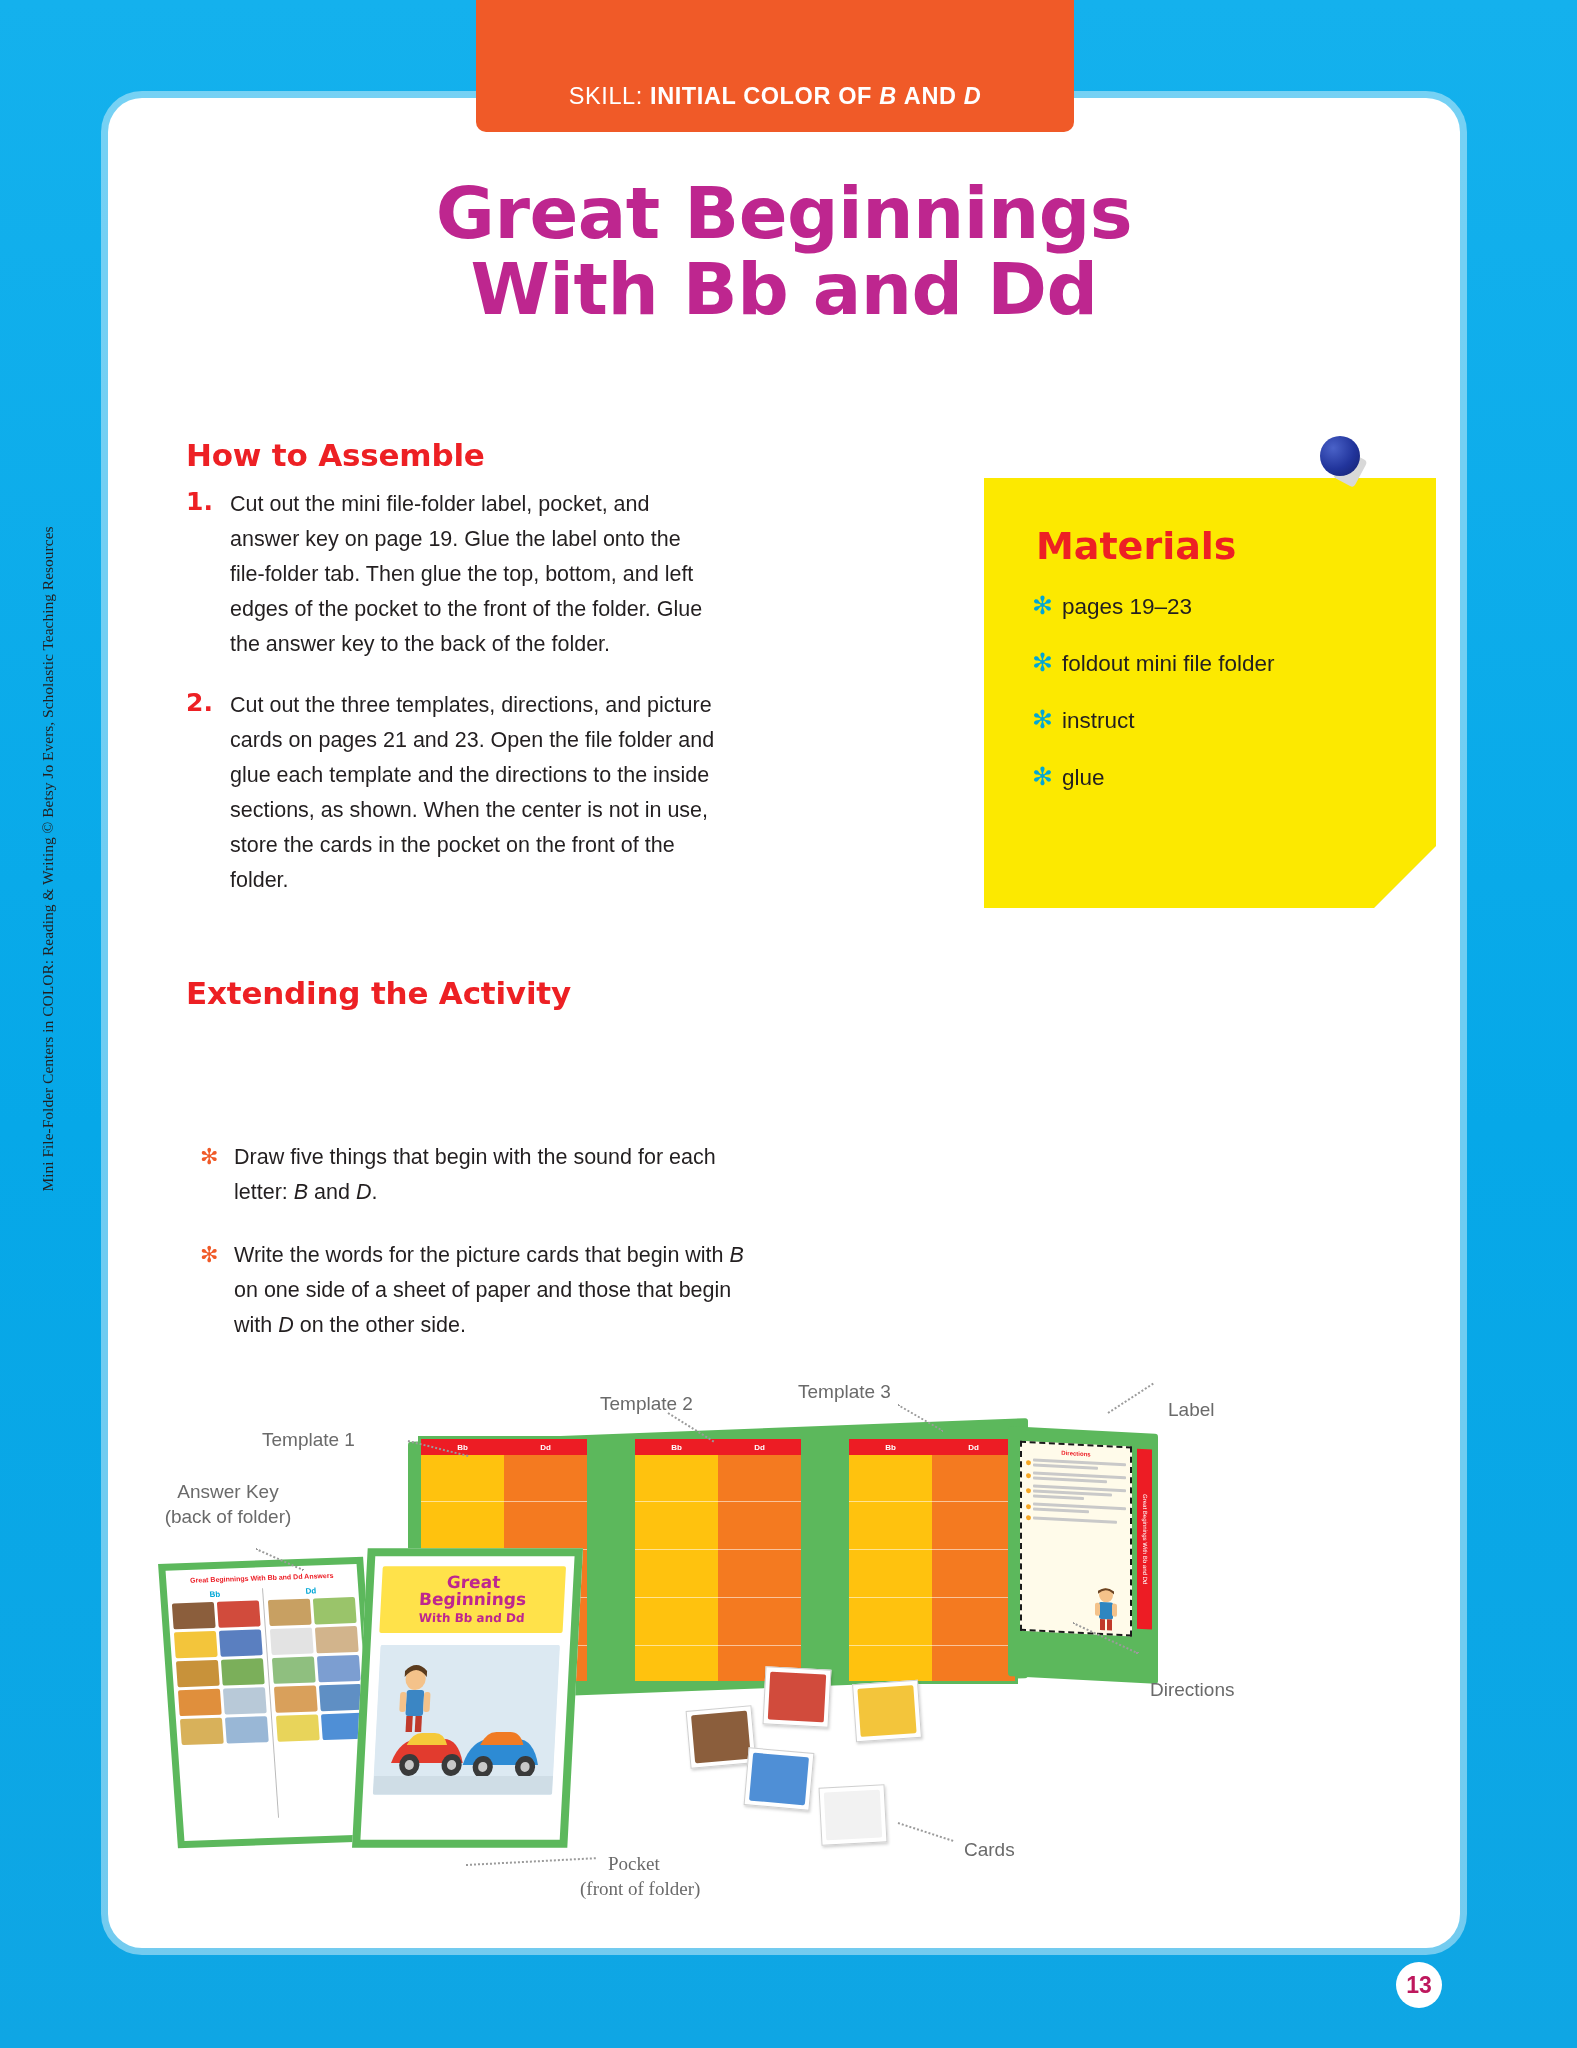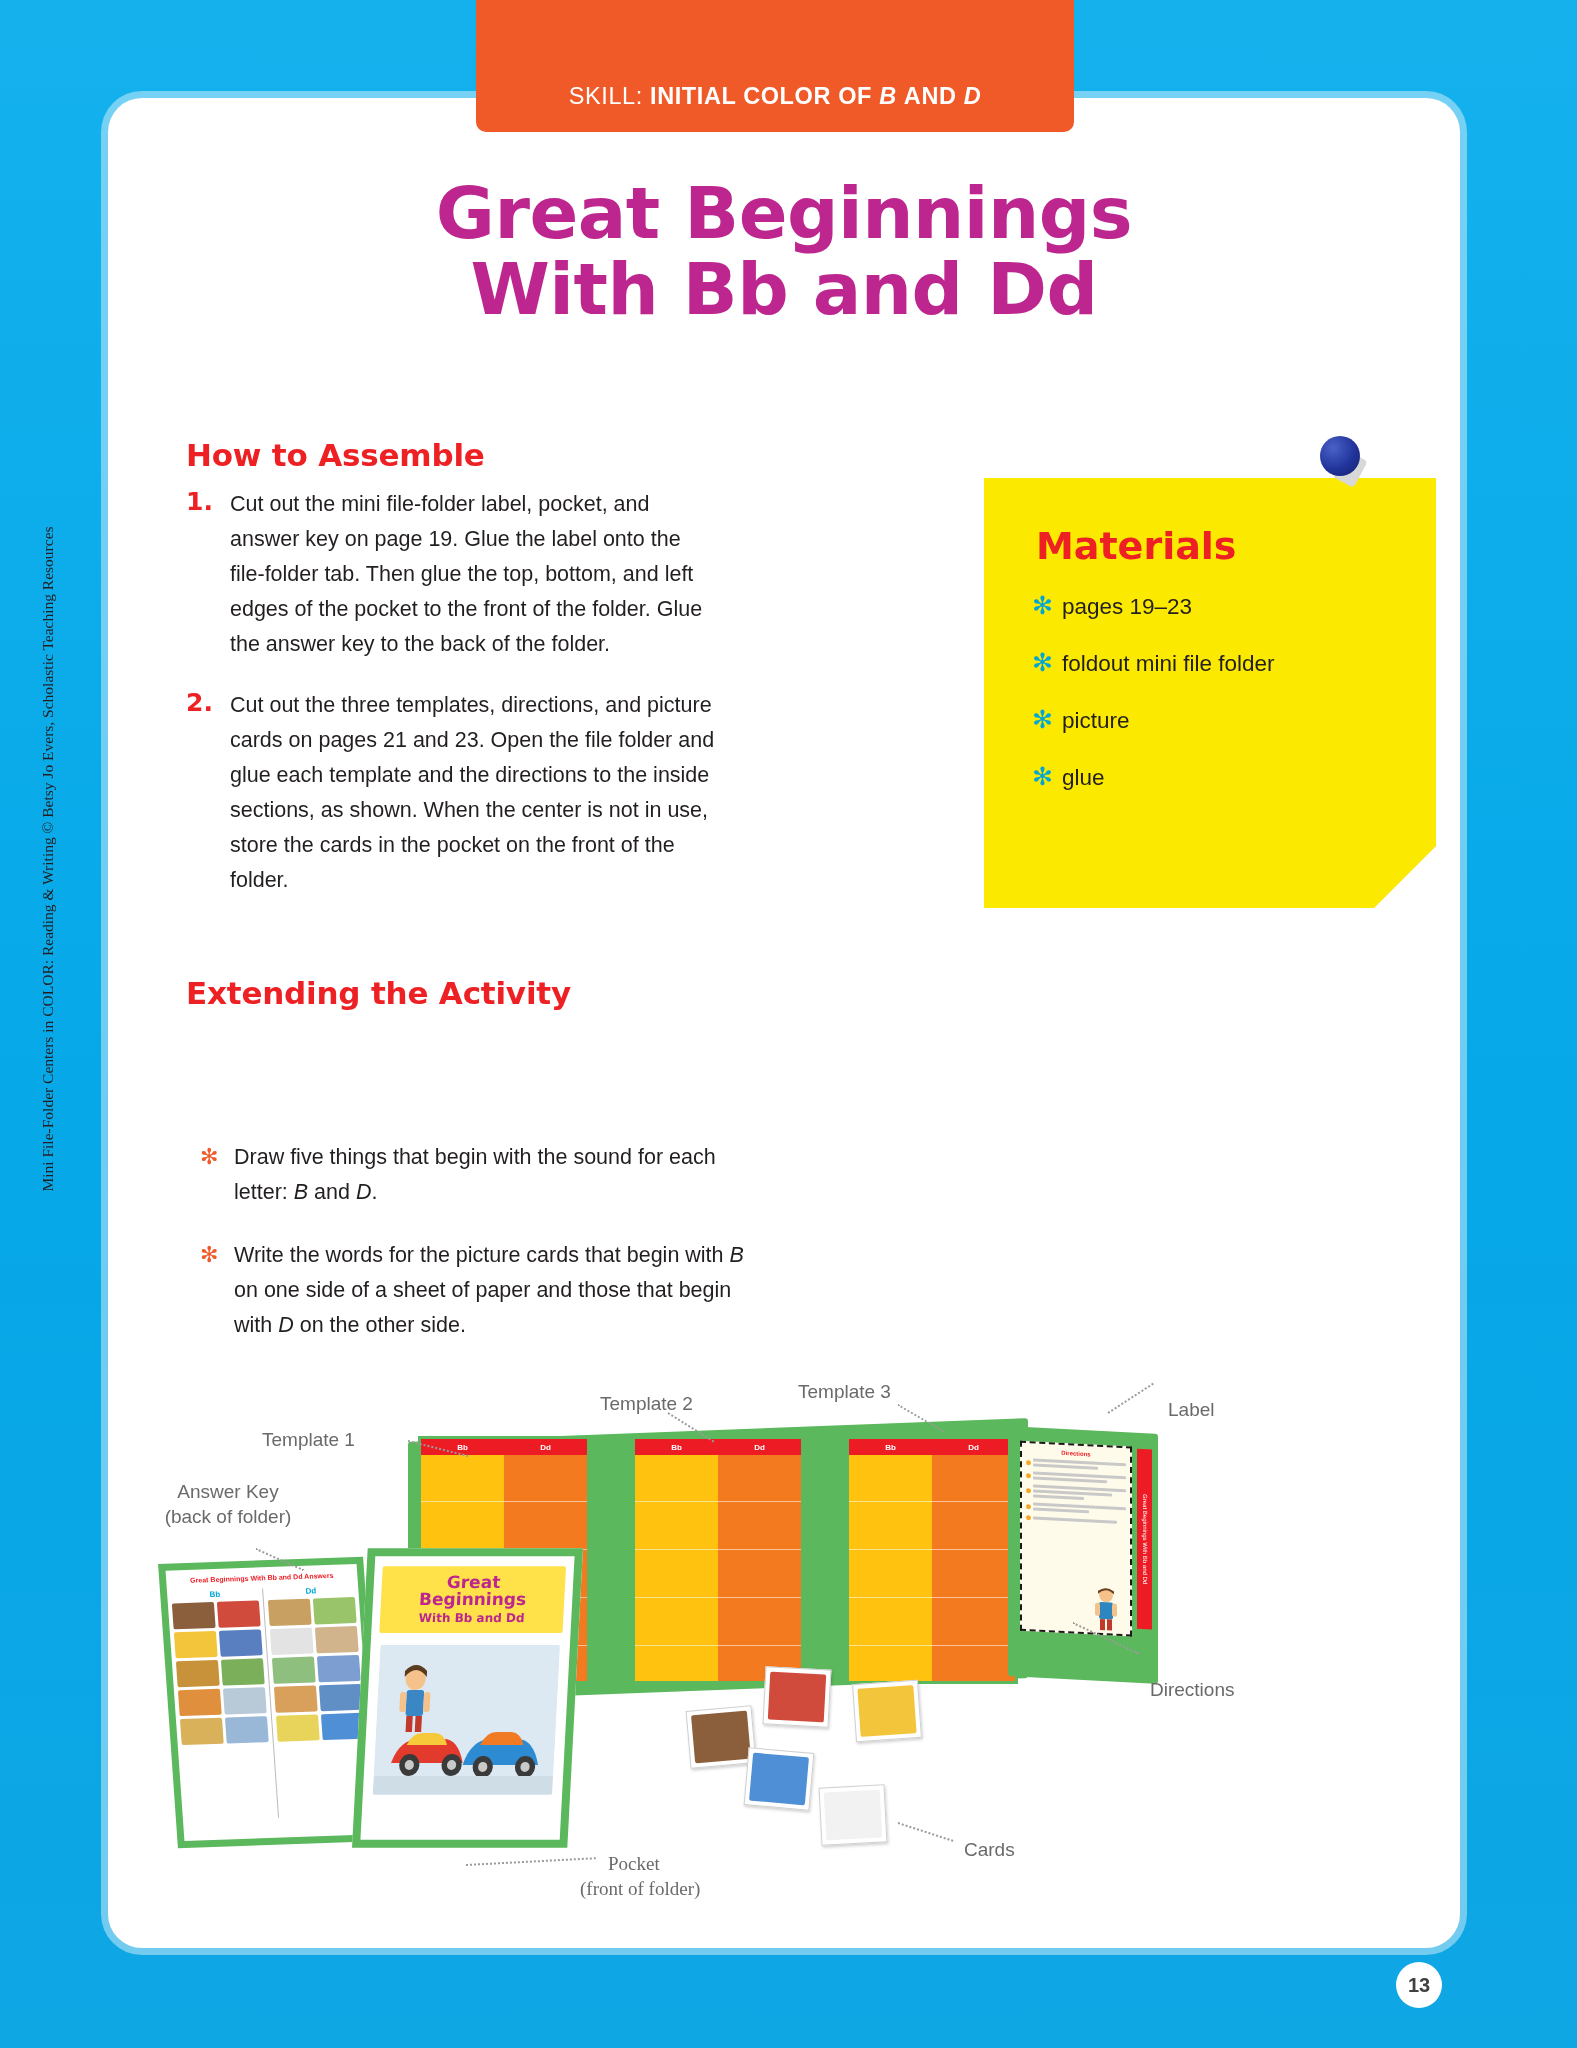--- a/index.html
+++ b/index.html
@@ -335,23 +335,23 @@
   .card-inner { position: absolute; inset: 4px; border-radius: 2px; }
 
   
   .page-badge {
     position: absolute;
     left: 1396px; top: 1962px;
     width: 46px; height: 46px;
     border-radius: 50%;
     background: #ffffff;
     display: flex; align-items: center; justify-content: center;
-    color: #404040;
+    color: #be185d;
     font-weight: bold;
-    font-size: 20px;
+    font-size: 23px;
     z-index: 10;
   }
 </style>
 </head>
 <body>
 
 <div class="page-bg"></div>
 <div class="white-card"></div>
 
 <div class="skill-banner">
@@ -396,21 +396,21 @@
         <div class="mat-item">
           <span class="mat-star">✻</span>
           <span class="mat-label">pages 19–23</span>
         </div>
         <div class="mat-item">
           <span class="mat-star">✻</span>
           <span class="mat-label">foldout mini file folder</span>
         </div>
         <div class="mat-item">
           <span class="mat-star">✻</span>
-          <span class="mat-label">picture</span>
+          <span class="mat-label">instruct</span>
         </div>
         <div class="mat-item">
           <span class="mat-star">✻</span>
           <span class="mat-label">glue</span>
         </div>
       </div>
       <div class="sticky-fold-shade"></div>
       <div class="sticky-fold"></div>
     </div>
   </div>

